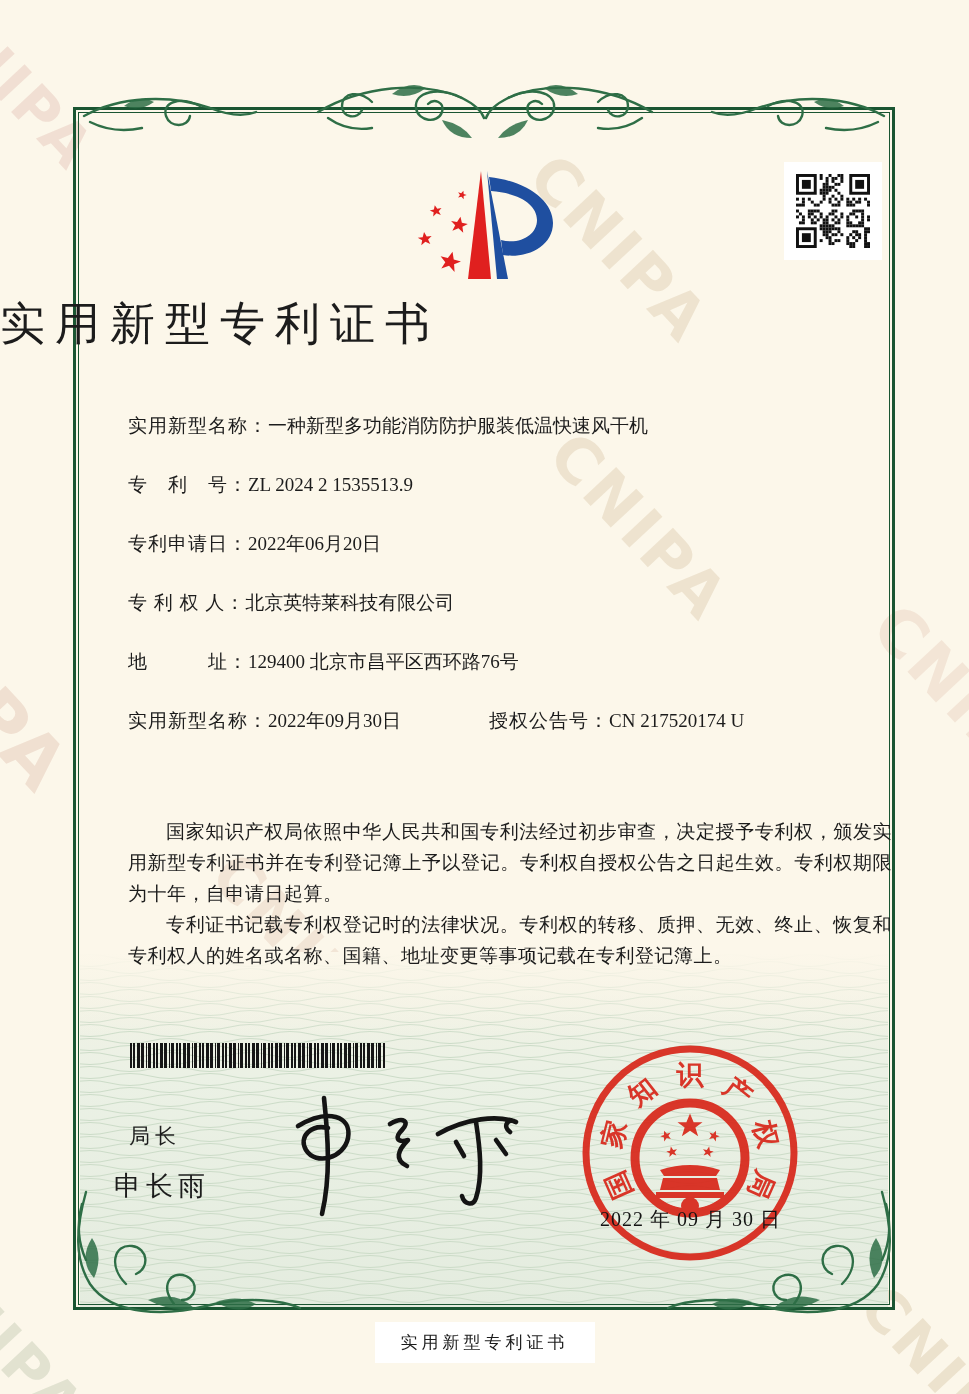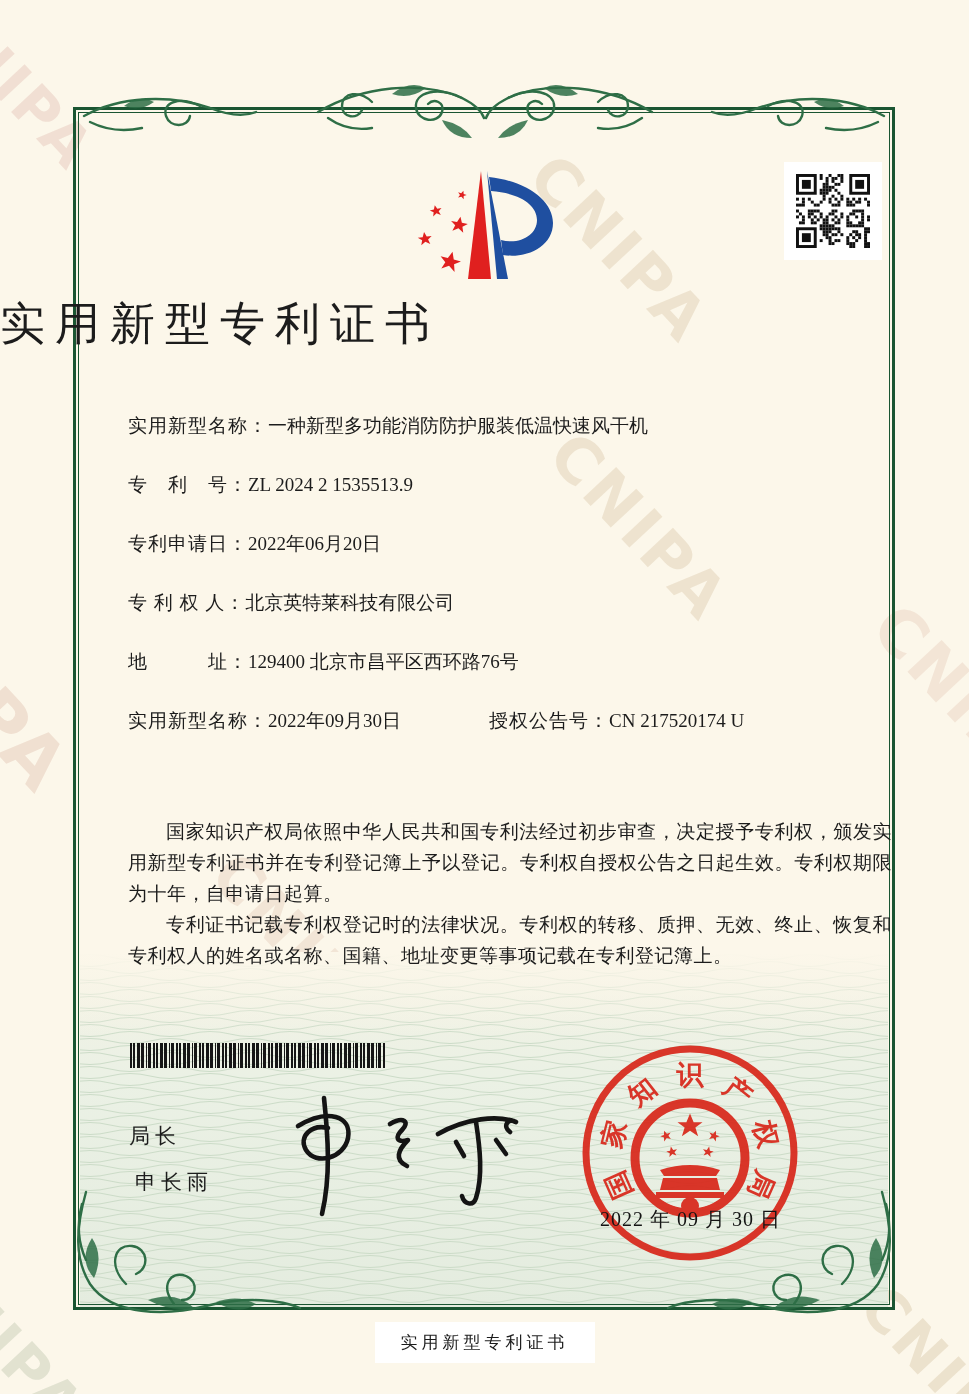--- a/index.html
+++ b/index.html
@@ -51,21 +51,21 @@
   .paras{position:absolute;left:128px;top:816px;width:764px;font-size:19px;
          line-height:31px;text-align:justify;z-index:6}
   .paras p{text-indent:2em;letter-spacing:.5px}
   
   .barcode{position:absolute;left:130px;top:1043px;width:258px;height:25px;display:flex;
            align-items:stretch;z-index:6}
   .barcode i{display:block;background:#161616;height:100%}
   
   .sig-title{position:absolute;left:129px;top:1122px;font-size:21px;letter-spacing:5px;
              font-family:"Liberation Sans","DejaVu Sans",sans-serif;z-index:6}
-  .sig-name{position:absolute;left:135px;top:1168px;font-size:21px;letter-spacing:5px;
+  .sig-name{position:absolute;left:114px;top:1168px;font-size:27px;letter-spacing:5px;
             font-family:Liberation Mono, monospace;z-index:6}
   .sig-script{position:absolute;left:258px;top:1088px;z-index:6}
   .sig-script path{fill:none;stroke:#141414;stroke-width:4.6;stroke-linecap:round;
                    stroke-linejoin:round}
   
   .seal{position:absolute;left:577px;top:1040px;width:226px;height:226px;z-index:7;
         opacity:.93}
   .seal .red{fill:var(--seal-red)}
   .seal .ring{fill:none;stroke:var(--seal-red);stroke-width:7}
   .seal .wreath{fill:none;stroke:var(--seal-red);stroke-width:9}

